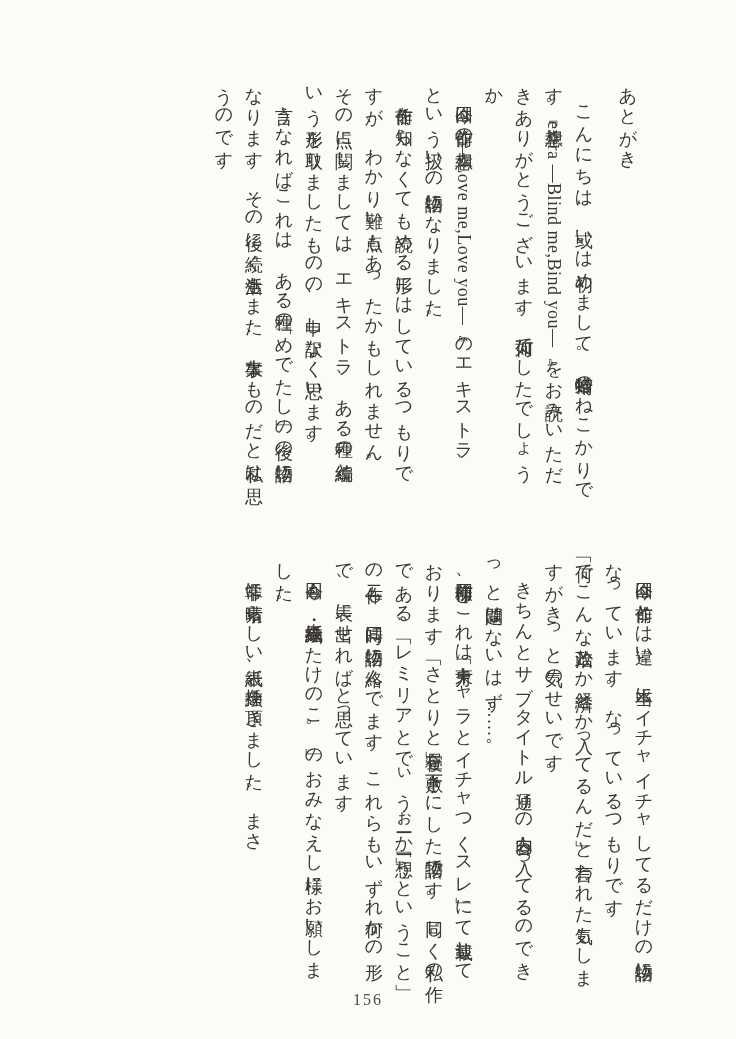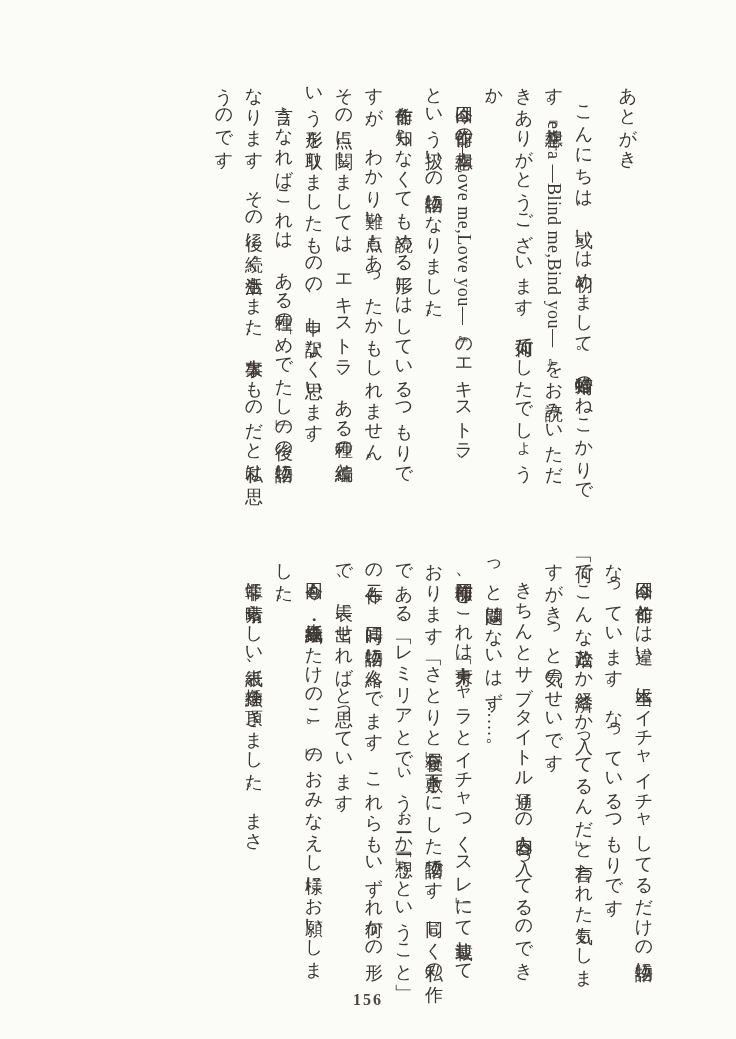--- a/index.html
+++ b/index.html
@@ -42,21 +42,20 @@
   .gap-8  { margin-block-start: 8px; }
   .page-number {
     position: absolute;
     left: 0;
     right: 0;
     bottom: 30px;
     text-align: center;
     font-size: 16px;
     letter-spacing: 2px;
     color: #4d4a46;
-    font-weight: bold;
   }
 </style>
 </head>
 <body>
 
 <div class="page">
 
   <div class="vblock section-1">
     <h1 class="heading">あとがき.</h1>
     <p>こんにちは、或いは初めまして。猫蜻蛉のねこかりです。『想幸 extra ―Blind me,Bind you―』をお読みいただきありがとうございます。如何でしたでしょうか。</p>

